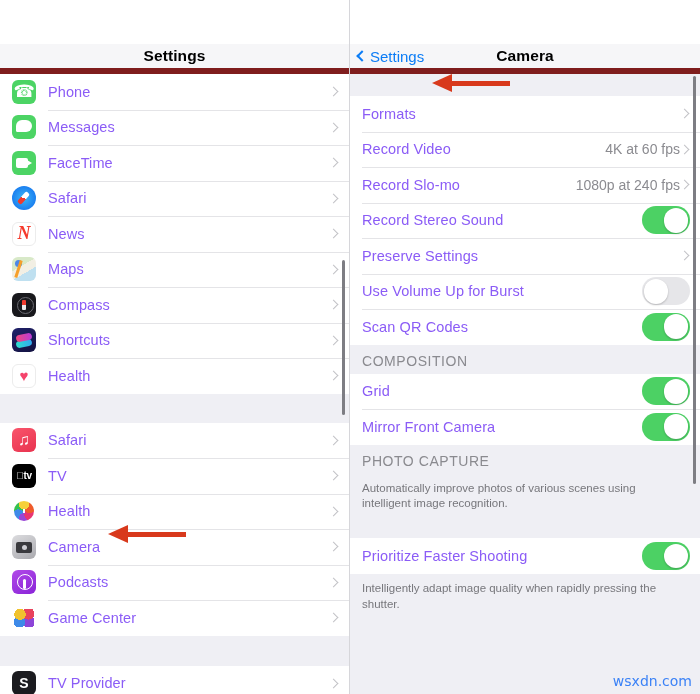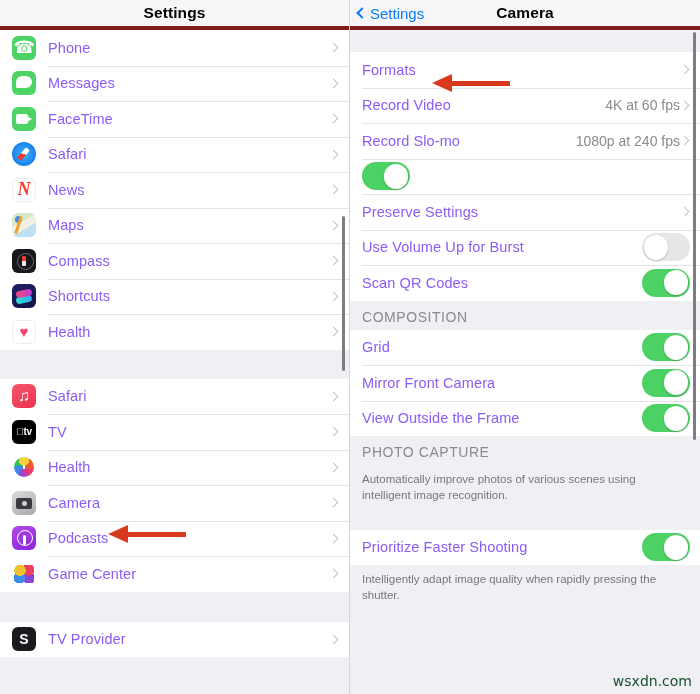--- a/index.html
+++ b/index.html
@@ -12,21 +12,21 @@
   #screen{ position:relative; width:700px; height:694px; display:flex; }
 
   
   .panel{ position:relative; height:694px; overflow:hidden; background:#fff; }
   #left-panel{ width:350px; border-right:1px solid #d6d6da; }
   #right-panel{ width:350px; }
 
   
   .navbar{
     position:relative; height:30px; background:#f6f6f8;
-    border-bottom:4px solid #7f1d1d; display:flex; align-items:center;
+    border-bottom:6px solid #7f1d1d; display:flex; align-items:center;margin-top:44px;
   }
   .nav-title{
     position:absolute; left:0; right:0; text-align:center;
     font-size:15.5px; font-weight:bold; color:#000; letter-spacing:.1px;
   }
   #right-panel .navbar{ background:#f6f6f8; }
   .nav-back{
     display:flex; align-items:center; gap:3px;
     margin-left:8px; color:#0b7cf6; font-size:15px; z-index:3; cursor:pointer;
   }
@@ -73,21 +73,21 @@
   
   .sbar{ position:absolute; width:3px; border-radius:2px; background:#8e8e93; right:5px; }
 
   
   .arrow{ position:absolute; height:10px; z-index:40; pointer-events:none; }
   .arrow .shaft{ position:absolute; right:0; top:3px; height:5px; background:#d8391c; }
   .arrow .head{ position:absolute; left:0; top:-4.5px; width:0; height:0;
     border-top:9.5px solid transparent; border-bottom:9.5px solid transparent;
     border-right:20px solid #d8391c; }
 
-  .watermark{ position:absolute; right:8px; bottom:5px; font-size:14px; color:#14532d;
+  .watermark{ position:absolute; right:8px; bottom:5px; font-size:14px; color:#3b82f6;
     font-family:"DejaVu Sans",sans-serif; z-index:50; }
 
   
   .ic-phone{ background:#4cd464; }
   .ic-phone::after{ content:"\260E"; position:absolute; inset:0; color:#fff; font-size:17px;
     display:flex; align-items:center; justify-content:center; }
   .ic-messages{ background:#4cd464; }
   .ic-messages::after{ content:""; position:absolute; left:4px; top:5px; width:16px; height:12px;
     background:#fff; border-radius:8px 8px 8px 2px; }
   .ic-facetime{ background:#4cd464; }
@@ -294,20 +294,21 @@
               <div class="row-label">Record Video</div>
               <div class="row-value">4K at 60 fps</div>
               <i class="chev"></i>
             </div>
             <div class="row">
               <div class="row-label">Record Slo-mo</div>
               <div class="row-value">1080p at 240 fps</div>
               <i class="chev"></i>
             </div>
             <div class="row">
+              <div class="row-label">Record Stereo Sound</div>
               <div class="toggle on" role="switch" aria-checked="true">
                 <span class="knob"></span>
               </div>
             </div>
             <div class="row">
               <div class="row-label">Preserve Settings</div>
               <i class="chev"></i>
             </div>
             <div class="row">
               <div class="row-label">Use Volume Up for Burst</div>
@@ -325,26 +326,20 @@
           <div class="section-hdr">COMPOSITION</div>
           <div class="group">
             <div class="row">
               <div class="row-label">Grid</div>
               <div class="toggle on" role="switch" aria-checked="true">
                 <span class="knob"></span>
               </div>
             </div>
             <div class="row">
               <div class="row-label">Mirror Front Camera</div>
-              <div class="toggle on" role="switch" aria-checked="true">
-                <span class="knob"></span>
-              </div>
-            </div>
-            <div class="row">
-              <div class="row-label">View Outside the Frame</div>
               <div class="toggle on" role="switch" aria-checked="true">
                 <span class="knob"></span>
               </div>
             </div>
           </div>
           <div class="section-hdr">PHOTO CAPTURE</div>
           <div class="footer-note">Automatically improve photos of various scenes using intelligent image recognition.</div>
           <div class="gap" style="height: 14px;"></div>
           <div class="group">
             <div class="row">

